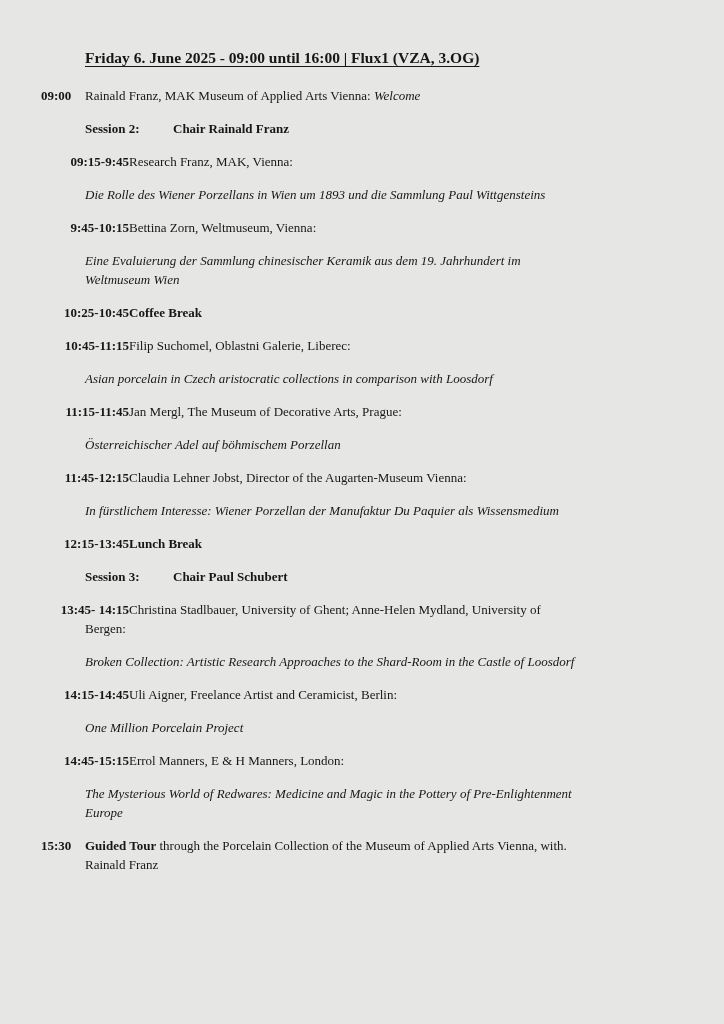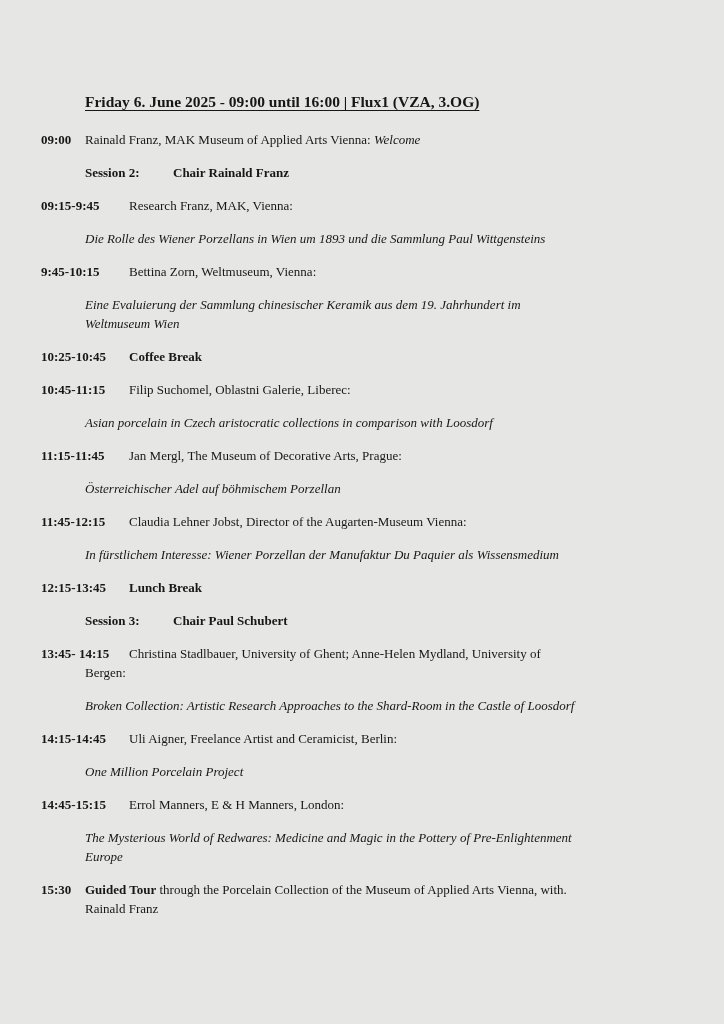--- a/index.html
+++ b/index.html
@@ -11,21 +11,21 @@
     height: 1024px;
     background: #e6e6e4;
     color: #171717;
     font-family: "Liberation Serif", serif;
     overflow: hidden;
   }
   .page {
     box-sizing: border-box;
     width: 724px;
     height: 1024px;
-    padding: 92px 0 0 85px;
+    padding: 48px 0 0 85px;
   }
   .heading {
     font-size: 15.5px;
     line-height: 19px;
     font-weight: bold;
     text-decoration: underline;
     text-underline-offset: 3px;
     margin: 0 0 19px 0;
     white-space: pre-wrap;
   }
@@ -42,21 +42,21 @@
     margin-left: 44px;
     text-indent: -44px;
   }
   .time {
     display: inline-block;
     font-weight: bold;
     text-indent: 0;
     vertical-align: top;
   }
   .tab1 { min-width: 44px; }
-  .tab2 { min-width: 88px; }
+  .tab2 { min-width: 88px; text-align: right; }
   .session {
     margin-left: 44px;
     font-weight: bold;
     font-family: Liberation Serif, serif;
   }
   .session .label {
     display: inline-block;
     min-width: 88px;
   }
   .title {

